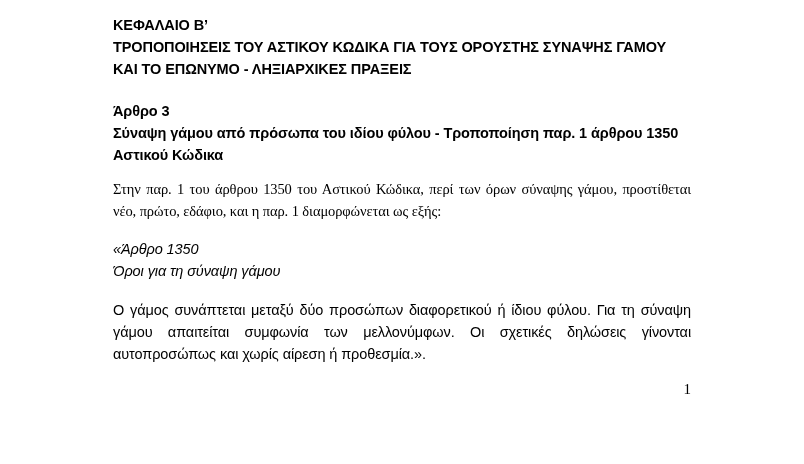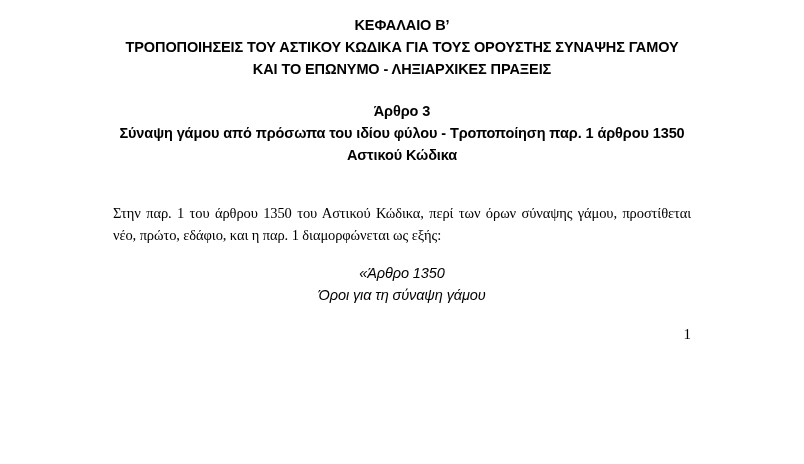--- a/index.html
+++ b/index.html
@@ -16,23 +16,23 @@
   }
   .content {
     width: 578px;
     margin: 0 auto;
     padding-top: 14px;
     font-size: 14.5px;
     line-height: 22px;
     letter-spacing: -0.1px;
   }
   .bold { font-weight: bold; }
-  .center { text-align: center; }
+  .center { text-align: left; }
   .chapter-heading { margin: 0 0 20px 0; }
-  .article-heading { margin: 0 0 36px 0; }
+  .article-heading { margin: 0 0 12px 0; }
   .intro-paragraph {
     margin: 0 0 16px 0;
     text-align: justify;
     font-family: Liberation Serif, serif;
   }
   .quote-heading { margin: 0 0 17px 0; font-style: italic; }
   .quote-text {
     margin: 0 0 13px 0;
     text-align: justify;
   }
@@ -59,16 +59,17 @@
     <div class="bold center">Σύναψη γάμου από πρόσωπα του ιδίου φύλου - Τροποποίηση παρ. 1 άρθρου 1350 Αστικού Κώδικα</div>
   </div>
 
   <p class="intro-paragraph">Στην παρ. 1 του άρθρου 1350 του Αστικού Κώδικα, περί των όρων σύναψης γάμου, προστίθεται νέο, πρώτο, εδάφιο, και η παρ. 1 διαμορφώνεται ως εξής:</p>
 
   <div class="quote-heading">
     <div class="center">«Άρθρο 1350</div>
     <div class="center">Όροι για τη σύναψη γάμου</div>
   </div>
 
+  <p class="quote-text">Ο γάμος συνάπτεται μεταξύ δύο προσώπων διαφορετικού ή ίδιου φύλου. Για τη σύναψη γάμου απαιτείται συμφωνία των μελλονύμφων. Οι σχετικές δηλώσεις γίνονται αυτοπροσώπως και χωρίς αίρεση ή προθεσμία.».</p>
 
   <div class="page-number">1</div>
 
 </div>
 
 </body></html>

